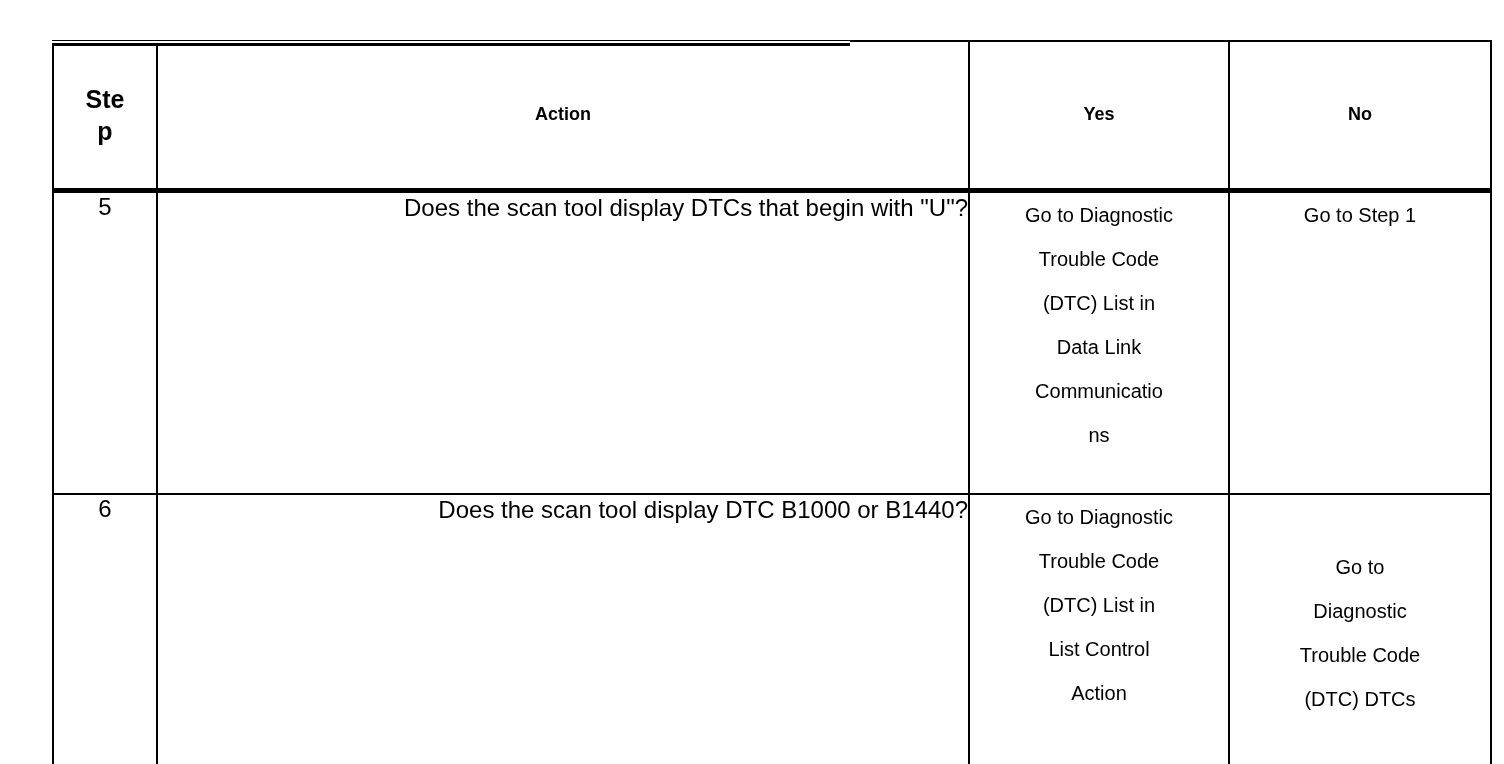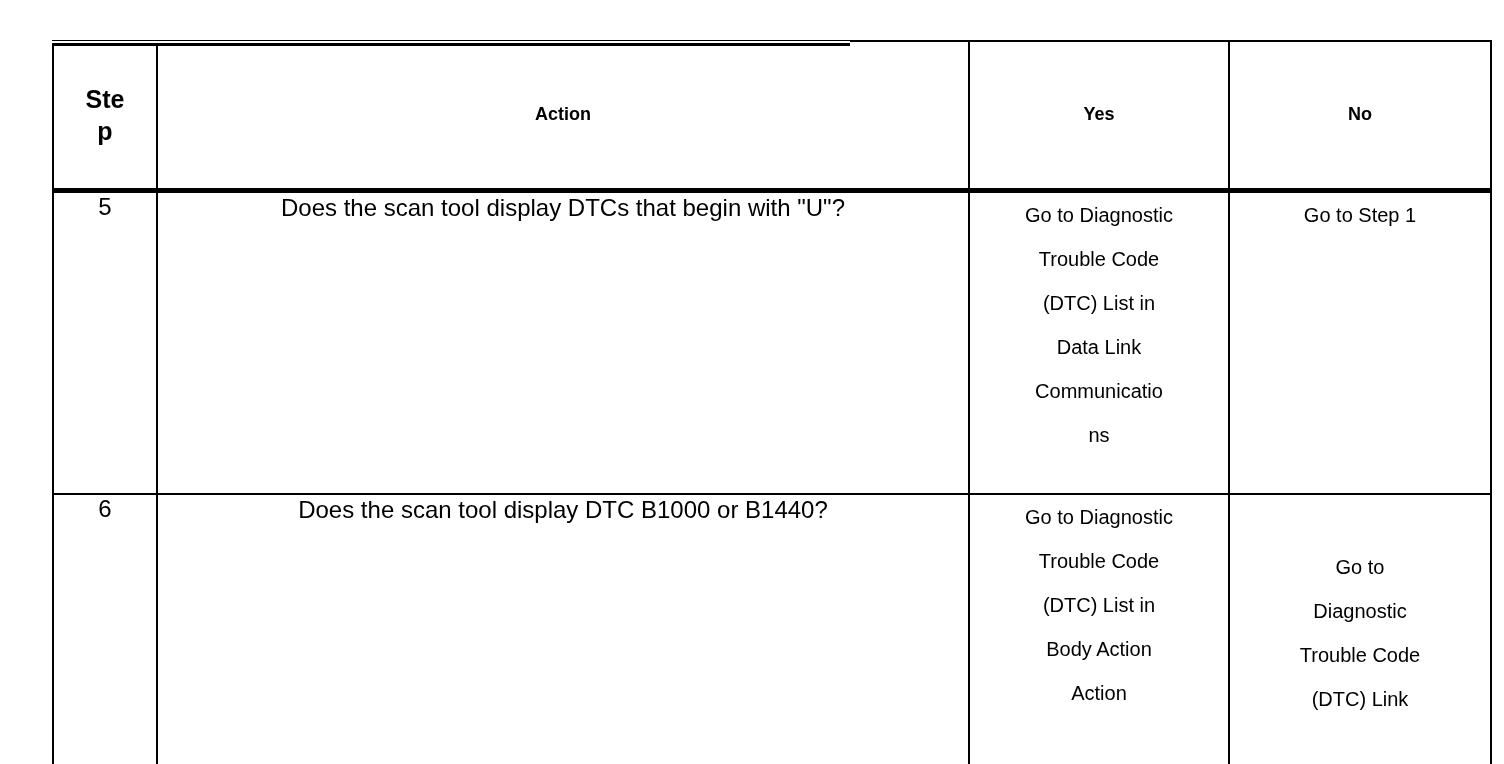--- a/index.html
+++ b/index.html
@@ -78,21 +78,21 @@
   .cell-step {
     text-align: center;
     vertical-align: middle;
     font-size: 24px;
   }
 
   .cell-action {
     vertical-align: top;
     font-size: 24px;
     padding: 12px 0 0 14px;
-    text-align: center;
+    text-align: right;
     line-height: 1.25;
   }
 
   .cell-yes, .cell-no {
     font-size: 20px;
     line-height: 44px;
     text-align: center;
     padding: 8px 6px 6px 6px;
   }
 
@@ -168,28 +168,28 @@
         </td>
       </tr>
 
       <tr class="body-row r6">
         <td class="cell-step">6</td>
         <td class="cell-action">Does the scan tool display DTC B1000 or B1440?</td>
         <td class="cell-yes">
           <span class="wrapline">Go to Diagnostic</span>
           <span class="wrapline">Trouble Code</span>
           <span class="wrapline">(DTC) List in</span>
-          <span class="wrapline">Body Action</span>
+          <span class="wrapline">List Control</span>
           <span class="wrapline">Action</span>
         </td>
         <td class="cell-no">
           <span class="wrapline">Go to</span>
           <span class="wrapline">Diagnostic</span>
           <span class="wrapline">Trouble Code</span>
-          <span class="wrapline">(DTC) Link</span>
+          <span class="wrapline">(DTC) DTCs</span>
         </td>
       </tr>
 
     </tbody>
   </table>
 
   <div class="top-rule-patch"></div>
   <div class="top-rule-patch2"></div>
 
 </div>

